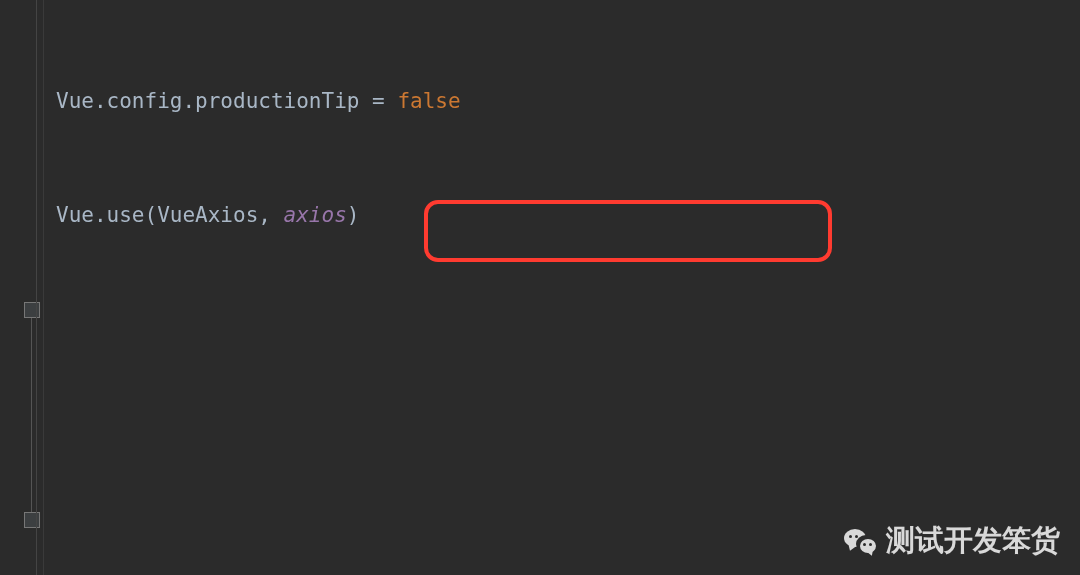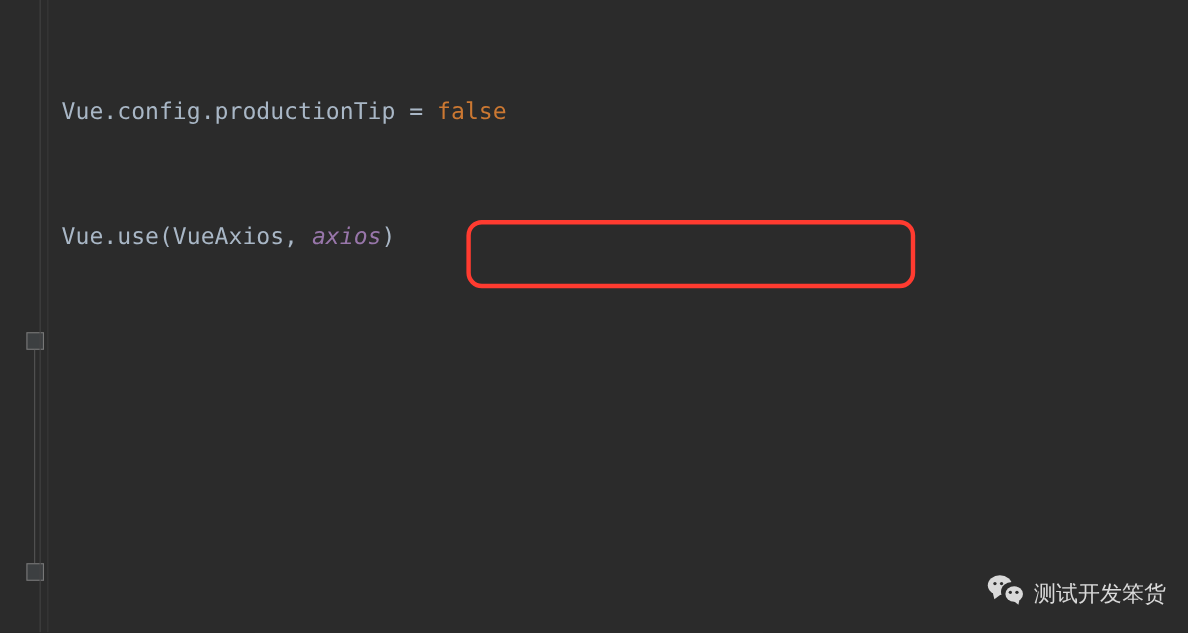--- a/index.html
+++ b/index.html
@@ -72,25 +72,27 @@
     top: 200px;
     width: 408px;
     height: 62px;
     pointer-events: none;
   }
   .watermark {
     position: absolute;
     right: 20px;
     bottom: 16px;
     display: flex;
+    align-items: center;
     gap: 10px;
     color: #e8e8e8;
     font-family: -apple-system, "Helvetica Neue", Arial, sans-serif;
-    font-size: 20px;
+    font-size: 29px;
     opacity: 0.92;
+    font-weight: bold;
   }
   .wechat-icon {
     width: 32px;
     height: 26px;
     position: relative;
   }
   .wechat-icon .big {
     position: absolute;
     width: 22px; height: 18px;
     background: #e8e8e8;

